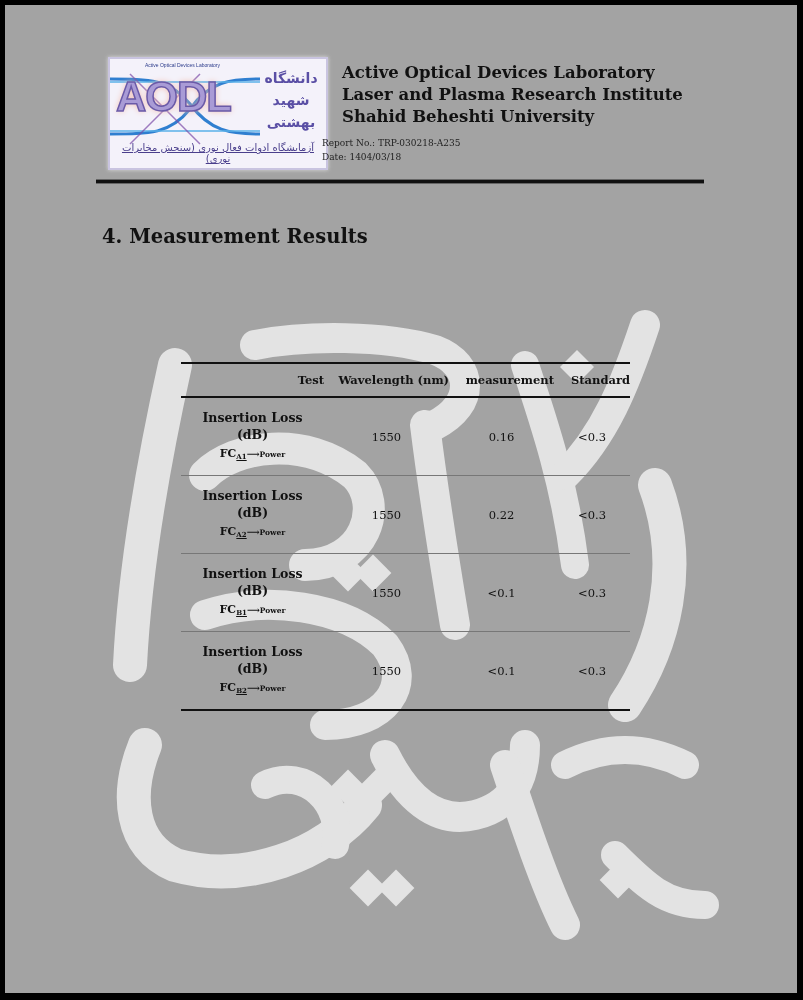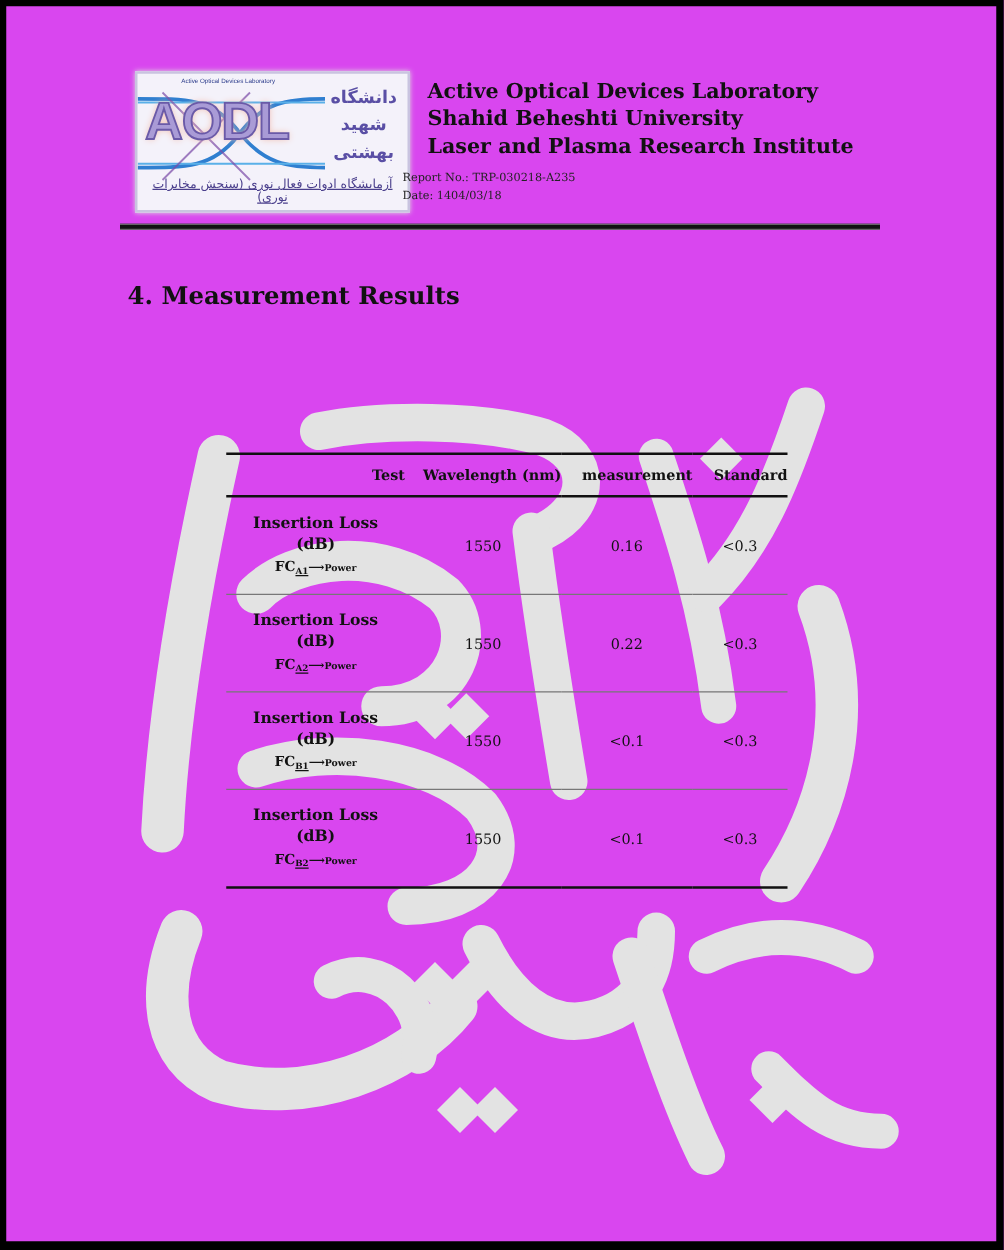--- a/index.html
+++ b/index.html
@@ -3,21 +3,21 @@
 <meta charset="utf-8">
 <style>
   html, body { margin: 0; padding: 0; }
   body {
     width: 803px; height: 1000px; background: #000;
     position: relative; overflow: hidden;
     font-family: "DejaVu Serif", "Liberation Serif", serif;
   }
   .page {
     position: absolute; left: 5px; top: 5px; width: 792px; height: 988px;
-    background: #d946ef; overflow: hidden;
+    background: #a3a3a3; overflow: hidden;
   }
   .watermark { position: absolute; left: 0; top: 0; width: 792px; height: 988px; }
   .logo {
     position: absolute; left: 103px; top: 52px; width: 220px; height: 113px;
     background: #f4f2fa; border: 2px solid #c9c4e0; box-sizing: border-box;
     box-shadow: 0 0 4px #ddd;
     overflow: hidden;
   }
   .logo-top {
     position: absolute; left: 10px; top: 3px; width: 125px; font-size: 5px;
@@ -122,22 +122,22 @@
       <path d="M20 15 L90 85 M90 15 L20 85" stroke="#7a4aa8" stroke-width="1.5" opacity="0.7"></path>
     </svg>
     <div class="logo-top">Active Optical Devices Laboratory</div>
     <div class="logo-aodl">AODL</div>
     <div class="logo-fa-side">دانشگاه شهید بهشتی</div>
     <div class="logo-fa">آزمایشگاه ادوات فعال نوری (سنجش مخابرات نوری)</div>
   </div>
 
   <div class="hdr-title">
     <div>Active Optical Devices Laboratory</div>
+    <div>Laser and Plasma Research Institute</div>
     <div>Shahid Beheshti University</div>
-    <div>Laser and Plasma Research Institute</div>
   </div>
   <div class="hdr-meta">
     <div>Report No.: TRP-030218-A235</div>
     <div>Date: 1404/03/18</div>
   </div>
 
   <div class="hr-thick"></div>
 
   <div class="section-title">4. Measurement Results</div>
 

